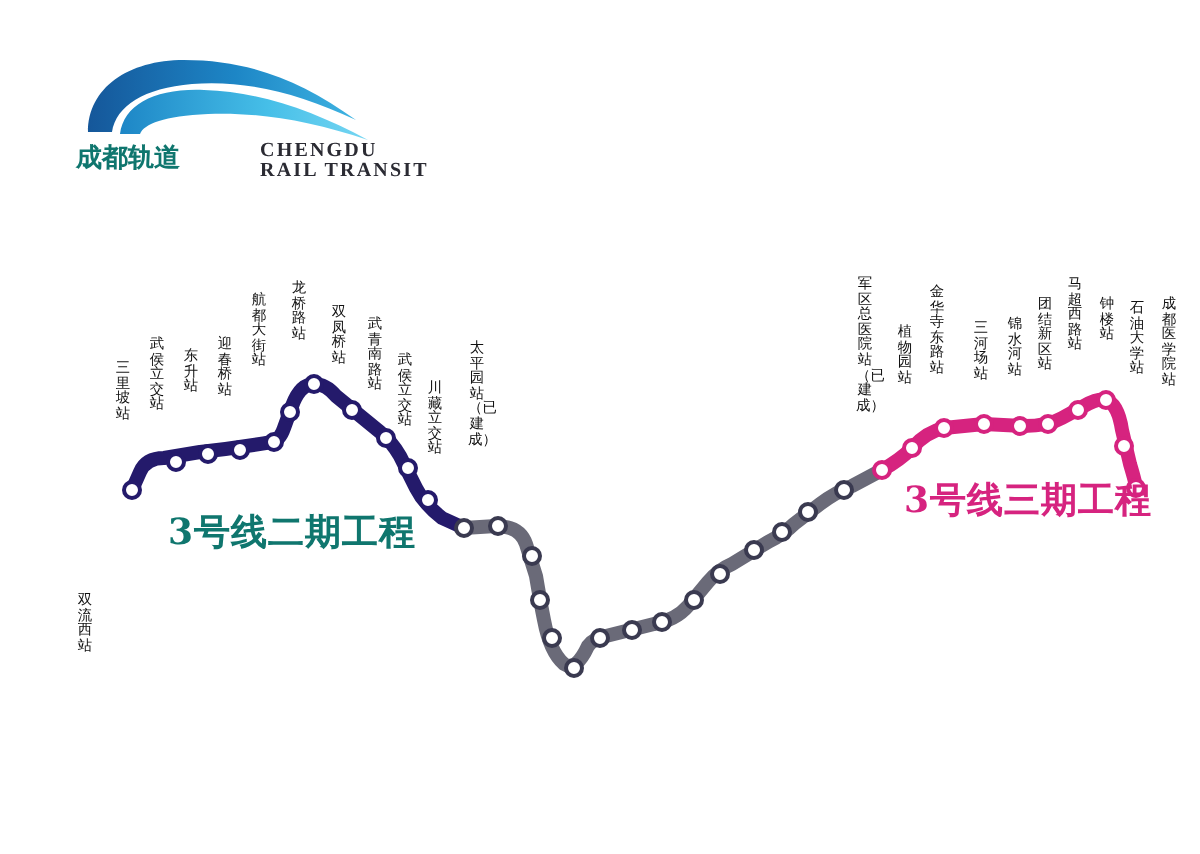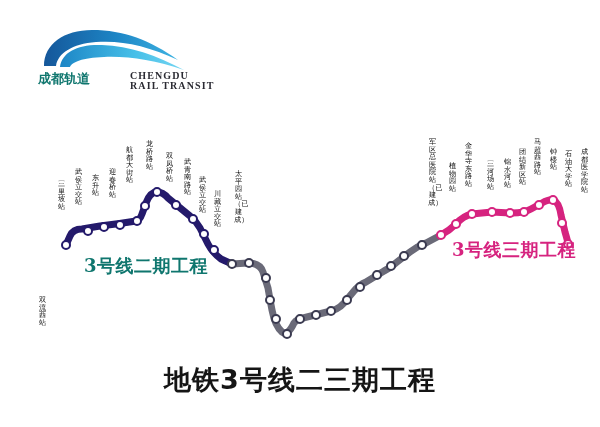--- a/index.html
+++ b/index.html
@@ -233,15 +233,14 @@
     <div class="stn-label" style="left:518px; top:28px;">团结新区站</div>
     <div class="stn-label" style="left:533px; top:18px;">马超西路站</div>
     <div class="stn-label" style="left:549px; top:28px;">钟楼站</div>
     <div class="stn-label" style="left:564px; top:30px;">石油大学站</div>
     <div class="stn-label" style="left:580px; top:28px;">成都医学院站</div>
 
     <div class="seg-label" id="seg-label-phase2" style="left:84px; top:134px;">3号线二期工程</div>
     <div class="seg-label" id="seg-label-phase3" style="left:452px; top:118px;">3号线三期工程</div>
   </div>
 
-  <div id="caption">地铁3号线二三期工程</div>
 
 </div>
 
 </body></html>

